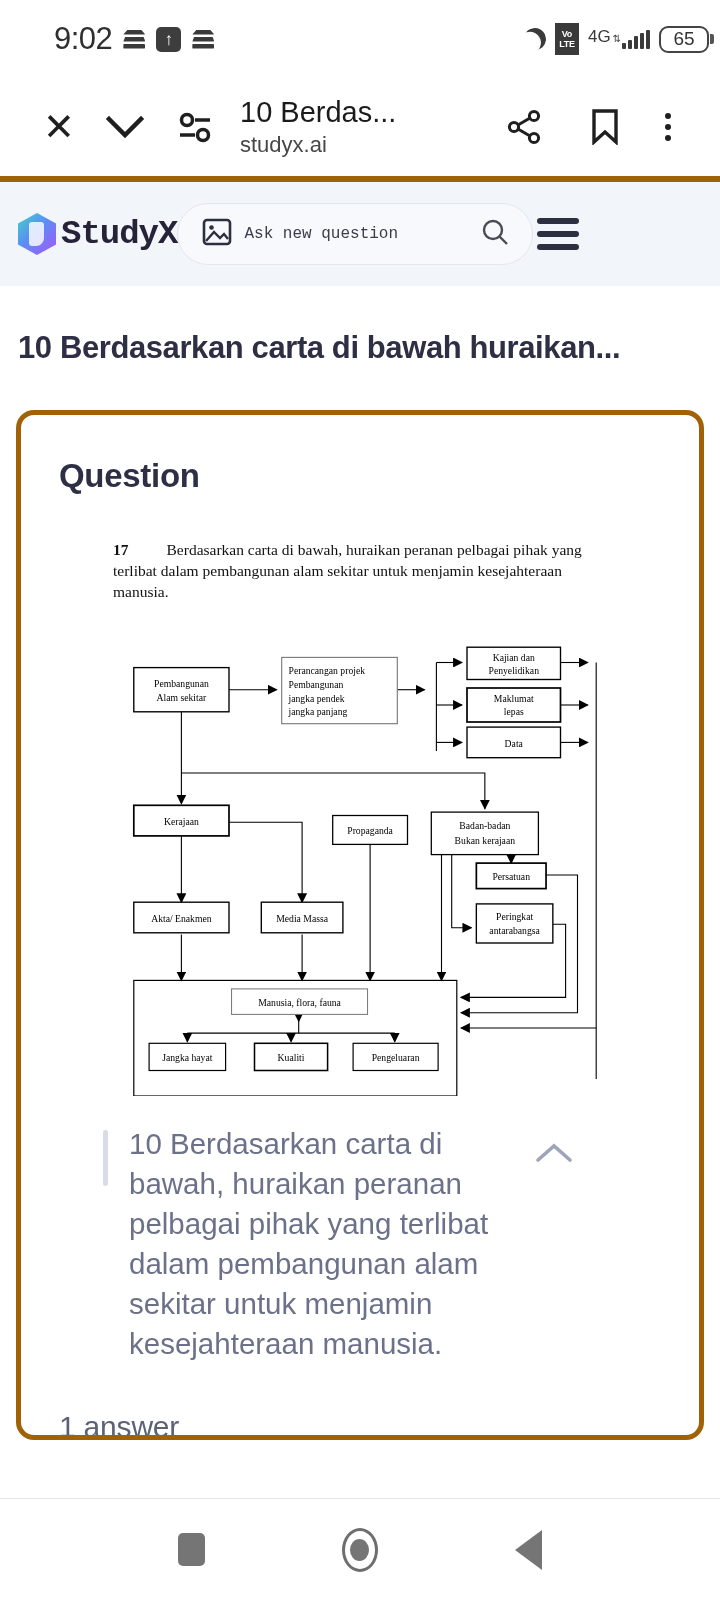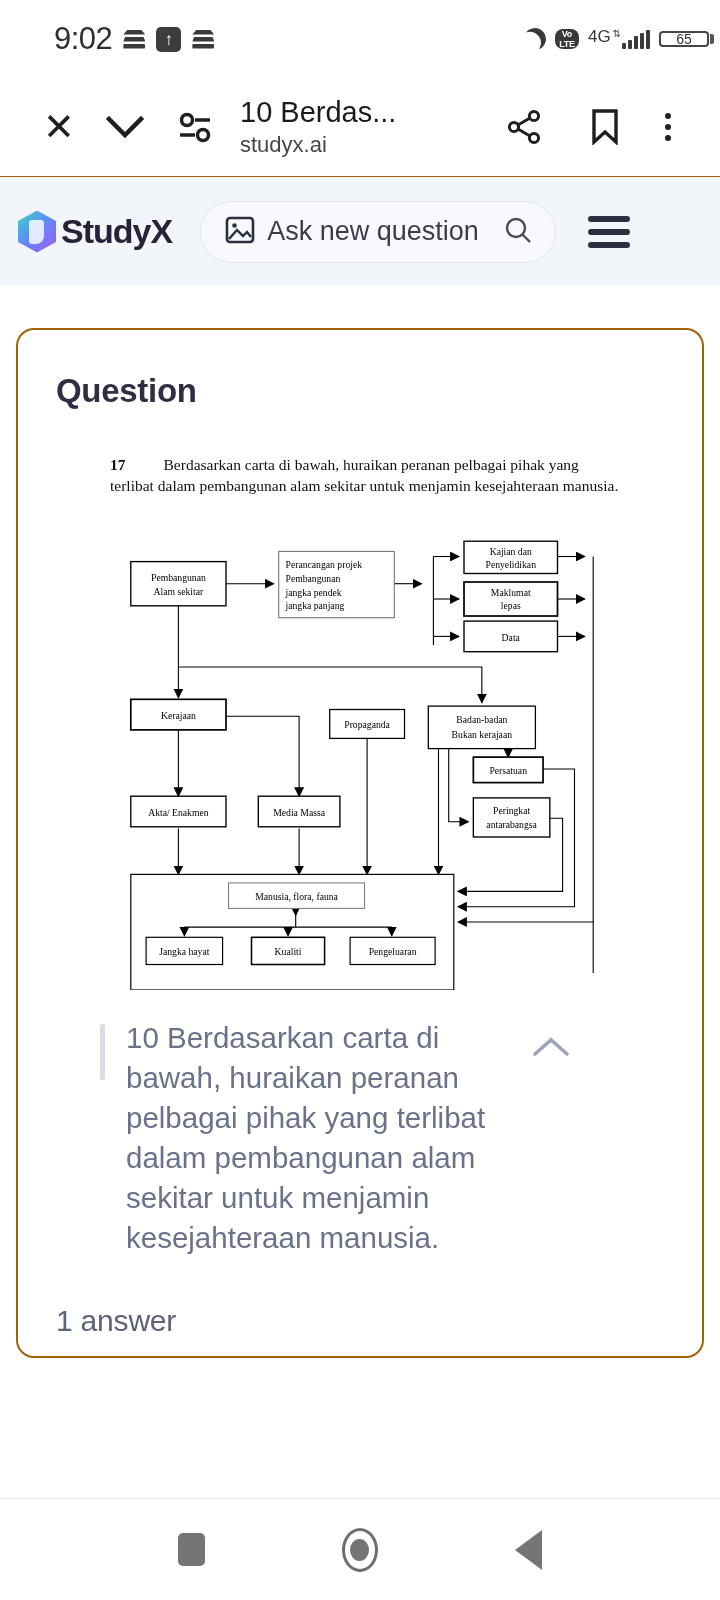--- a/index.html
+++ b/index.html
@@ -36,42 +36,42 @@
   }
   .sb-right { display: flex; align-items: center; gap: 9px; }
   .moon-ico { position: relative; width: 22px; height: 22px; }
   .moon-ico::before {
     content: ""; position: absolute; inset: 0;
     border-radius: 50%;
     box-shadow: inset -6px 2px 0 0 #3a3a3a;
     transform: rotate(-18deg);
   }
   .volte-ico {
-    width: 24px; height: 20px; background: #3a3a3a; border-radius: 8px;
+    width: 24px; height: 32px; background: #3a3a3a; border-radius: 0;
     color: #fff; font-size: 9px; font-weight: bold; line-height: 10px;
     display: flex; flex-direction: column; align-items: center; justify-content: center;
     letter-spacing: -0.3px;
   }
-  .net-wrap { display: flex; align-items: flex-start; gap: 2px; }
+  .net-wrap { display: flex; align-items: center; gap: 2px; }
   .net-4g { font-size: 17px; color: #3a3a3a; line-height: 13px; align-self: flex-start; }
   .bars { display: flex; align-items: flex-end; gap: 2px; height: 19px; }
   .bars span { width: 4px; background: #3a3a3a; border-radius: 1px; }
   .bars span:nth-child(1) { height: 6px; }
   .bars span:nth-child(2) { height: 9px; }
   .bars span:nth-child(3) { height: 12.5px; }
   .bars span:nth-child(4) { height: 16px; }
   .bars span:nth-child(5) { height: 19px; }
   .updown { font-size: 10px; color: #3a3a3a; line-height: 8px; margin-right: -1px; }
   .battery {
     display: flex; align-items: center;
   }
   .batt-body {
-    min-width: 50px; height: 16px; border: 2.5px solid #444; border-radius: 4px;
+    min-width: 50px; height: 27px; border: 2.5px solid #444; border-radius: 9px;
     display: flex; align-items: center; justify-content: center;
-    font-size: 14px; color: #333; padding: 0 5px;
+    font-size: 19px; color: #333; padding: 0 5px;
   }
   .batt-tip { width: 4px; height: 10px; background: #555; border-radius: 0 2px 2px 0; margin-left: 1px; }
 
   
   .browser-bar {
     height: 98px; width: 100%; background: #ffffff;
     display: flex; align-items: center; gap: 0;
     padding: 0 28px;
   }
   .tb-btn {
@@ -89,65 +89,65 @@
   .tb-host { font-size: 22px; color: #474747; line-height: 28px; margin-top: 2px; }
   .tb-share { width: 84px; }
   .tb-book { width: 78px; }
   .tb-more { width: 48px; display: flex; flex-direction: column; align-items: center; gap: 5px; }
   .tb-more i { width: 6px; height: 6px; border-radius: 50%; background: #1f1f1f; display: block; }
 
   
   .site-header {
     height: 110px; width: 100%;
     background: #f2f5fa;
-    border-top: 1px solid #a16207;
+    border-top: 6px solid #a16207;
     display: flex; align-items: center;
-    padding: 0 22px 0 18px; gap: 28px;
+    padding: 0 22px 0 18px; gap: 0; font-family: Liberation Mono, monospace;
   }
   .logo { display: flex; align-items: center; gap: 5px; flex: 0 0 auto; }
   .logo-hex {
     width: 38px; height: 42px;
     background: linear-gradient(135deg,#3fd6c2 0%,#5b8df6 45%,#a855f7 100%);
     clip-path: polygon(50% 0,100% 25%,100% 75%,50% 100%,0 75%,0 25%);
     position: relative;
   }
   .logo-hex::after {
     content: ""; position: absolute; left: 11px; top: 9px;
     width: 15px; height: 24px; background: rgba(255,255,255,0.82);
     border-radius: 3px 3px 8px 3px;
   }
   .logo-text { font-size: 34px; font-weight: 700; color: #262338; letter-spacing: -1px; }
   .searchbox {
     flex: 1 1 auto; height: 62px; background: #f7f9fc;
     border: 1px solid #e2e7ef; border-radius: 31px;
     display: flex; align-items: center; gap: 12px;
     padding: 0 22px 0 24px; max-width: 356px;
   }
-  .search-ph { flex: 1 1 auto; font-size: 27px; color: #3c3c4a; white-space: nowrap; }
+  .search-ph { flex: 1 1 auto; font-size: 16px; color: #3c3c4a; white-space: nowrap; }
   .hamburger { flex: 0 0 auto; width: 46px; display: flex; flex-direction: column; gap: 7px; align-items: flex-end; }
   .hamburger i { display: block; height: 6px; width: 42px; background: #2c2f40; border-radius: 3px; }
 
   
   .page { padding: 0; background: #fff; }
   .page-title {
     font-size: 31px; font-weight: 700; color: #2e2f45;
     padding: 42px 18px 0 18px; line-height: 40px;
     white-space: nowrap; overflow: hidden; text-overflow: ellipsis;
     letter-spacing: -0.4px;
   }
   .breadcrumb {
     padding: 18px 18px 0 18px; display: flex; align-items: center; gap: 12px;
     font-size: 28px; color: #a4abbe; line-height: 36px;
   }
   .bc-sep { font-size: 22px; color: #8e96ab; }
 
   
   .card {
     margin: 42px 16px 0 16px;
-    border: 2px solid #a16207; border-radius: 18px;
+    border: 5px solid #a16207; border-radius: 18px;
     background: #fff; padding: 42px 20px 0 20px;
     height: 1030px; overflow: hidden;
   }
   .card-h { font-size: 33px; font-weight: 700; color: #2e2f45; padding-left: 18px; letter-spacing: -0.3px; }
 
   
   .scan { margin: 44px 0 0 0; padding: 0 0 0 4px; }
   .scan-q {
     font-family: "Liberation Serif", serif;
     font-size: 15.5px; color: #111; line-height: 21px;
@@ -299,20 +299,21 @@
     </span>
   </div>
   <div class="hamburger">
       <i></i>
       <i></i>
       <i></i>
     </div>
 </div>
 
 <div class="page">
+  <div class="page-title">10 Berdasarkan carta di bawah huraikan...</div>
 
   <div class="card">
     <div class="card-h">Question</div>
 
     <div class="scan">
       <div class="scan-q">
         <b>17</b><span>Berdasarkan carta di bawah, huraikan peranan pelbagai pihak yang terlibat dalam pembangunan alam sekitar untuk menjamin kesejahteraan manusia.</span>
       </div>
 
       <div class="chart">

